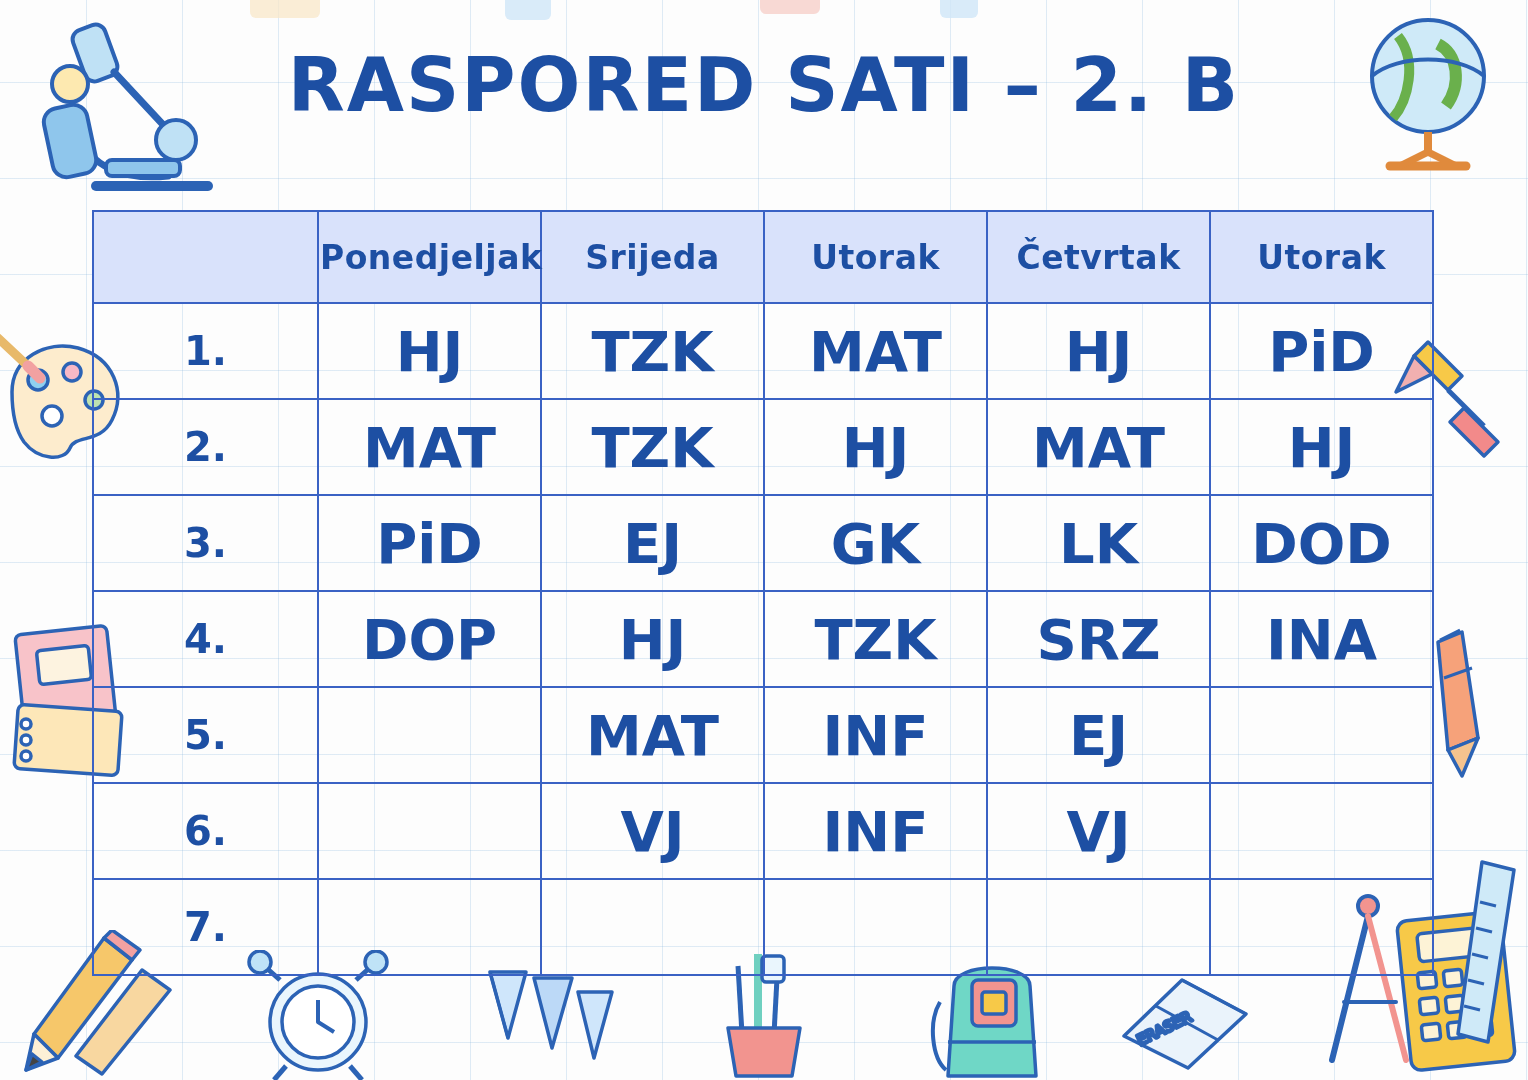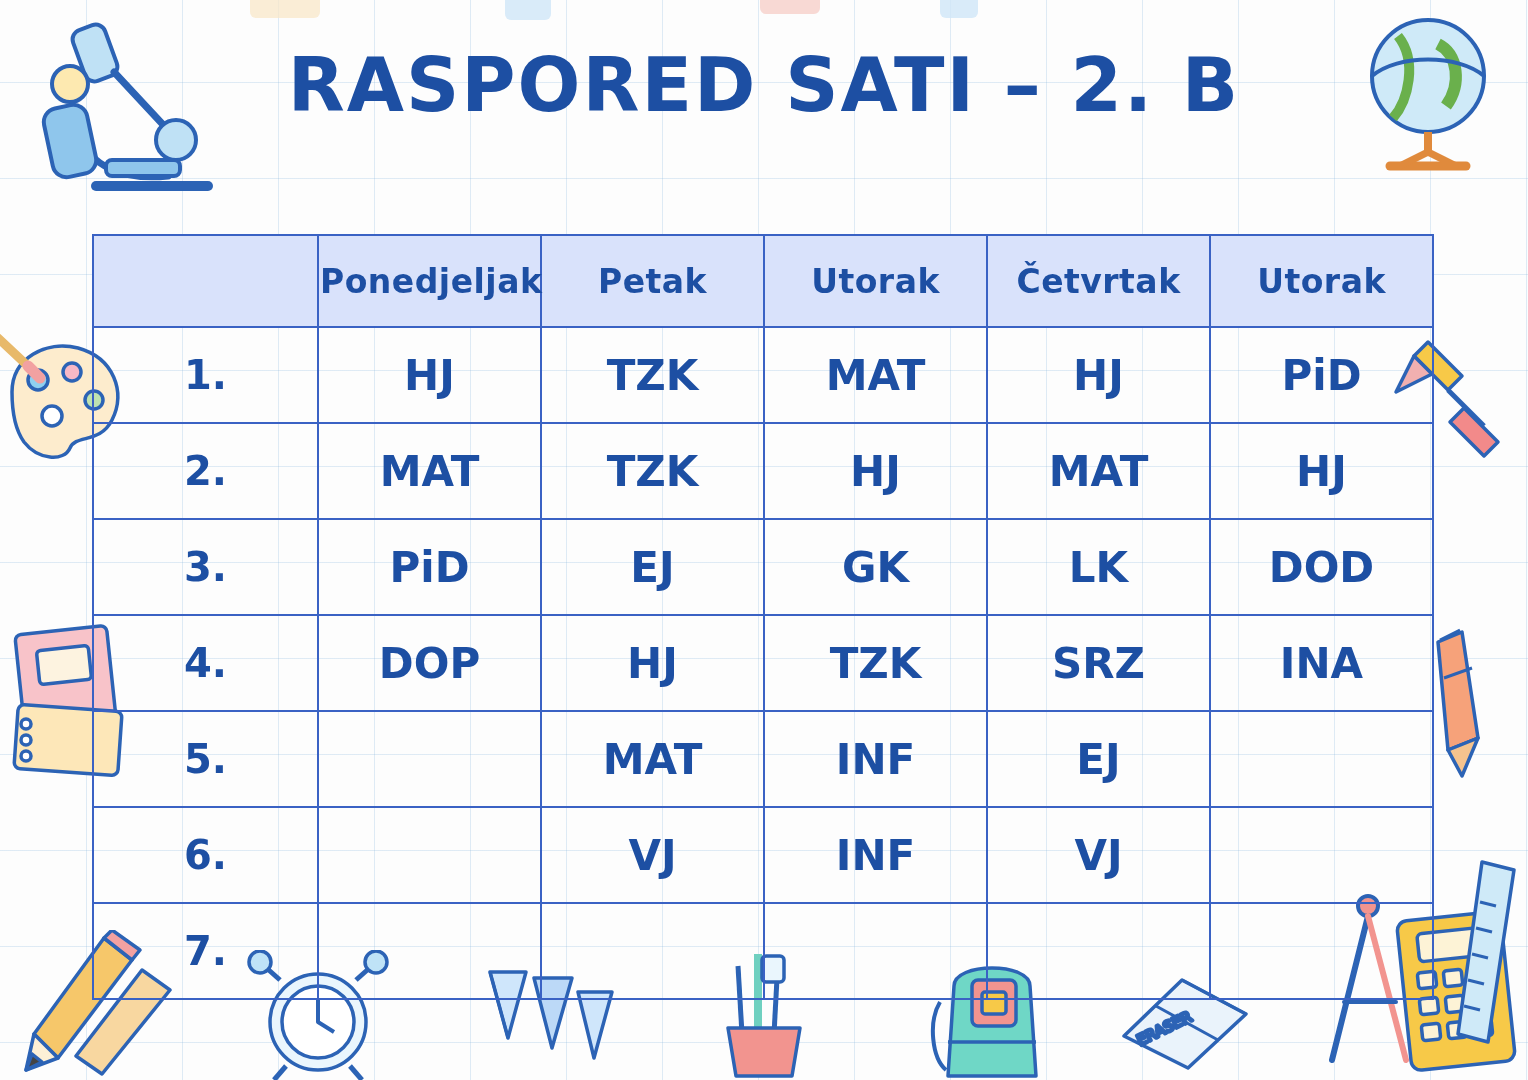--- a/index.html
+++ b/index.html
@@ -42,21 +42,20 @@
     z-index: 5;
   }
 
   
   #schedule-wrap {
     position: absolute;
     left: 92px;
     top: 210px;
     width: 1276px;
     z-index: 5;
-    margin-top: 24px;
   }
   table.schedule {
     border-collapse: collapse;
     width: 100%;
     table-layout: fixed;
   }
   table.schedule th,
   table.schedule td {
     border: 2.5px solid #3a62c4;
     text-align: center;
@@ -68,21 +67,21 @@
     height: 88px;
     font-size: 33px;
     font-weight: bold;
     letter-spacing: 0.5px;
   }
   table.schedule thead th.corner {
     background: #d9e2fb;
   }
   table.schedule td {
     height: 92px;
-    font-size: 42px;
+    font-size: 56px;
     font-weight: bold;
     background: transparent;
   }
   table.schedule td.rownum {
     font-size: 40px;
     font-weight: bold;
   }
   col.c-num   { width: 225px; }
   col.c-day   { width: 223px; }
 
@@ -280,21 +279,21 @@
       <col class="c-day">
         <col class="c-day">
         <col class="c-day">
         <col class="c-day">
         <col class="c-day">
     </colgroup>
     <thead>
       <tr>
         <th class="corner"></th>
         <th>Ponedjeljak</th>
-        <th>Petak</th>
+        <th>Srijeda</th>
         <th>Utorak</th>
         <th>Četvrtak</th>
         <th>Utorak</th>
       </tr>
     </thead>
     <tbody>
       <tr>
         <td class="rownum">1.</td>
         <td>HJ</td>
         <td>TZK</td>

